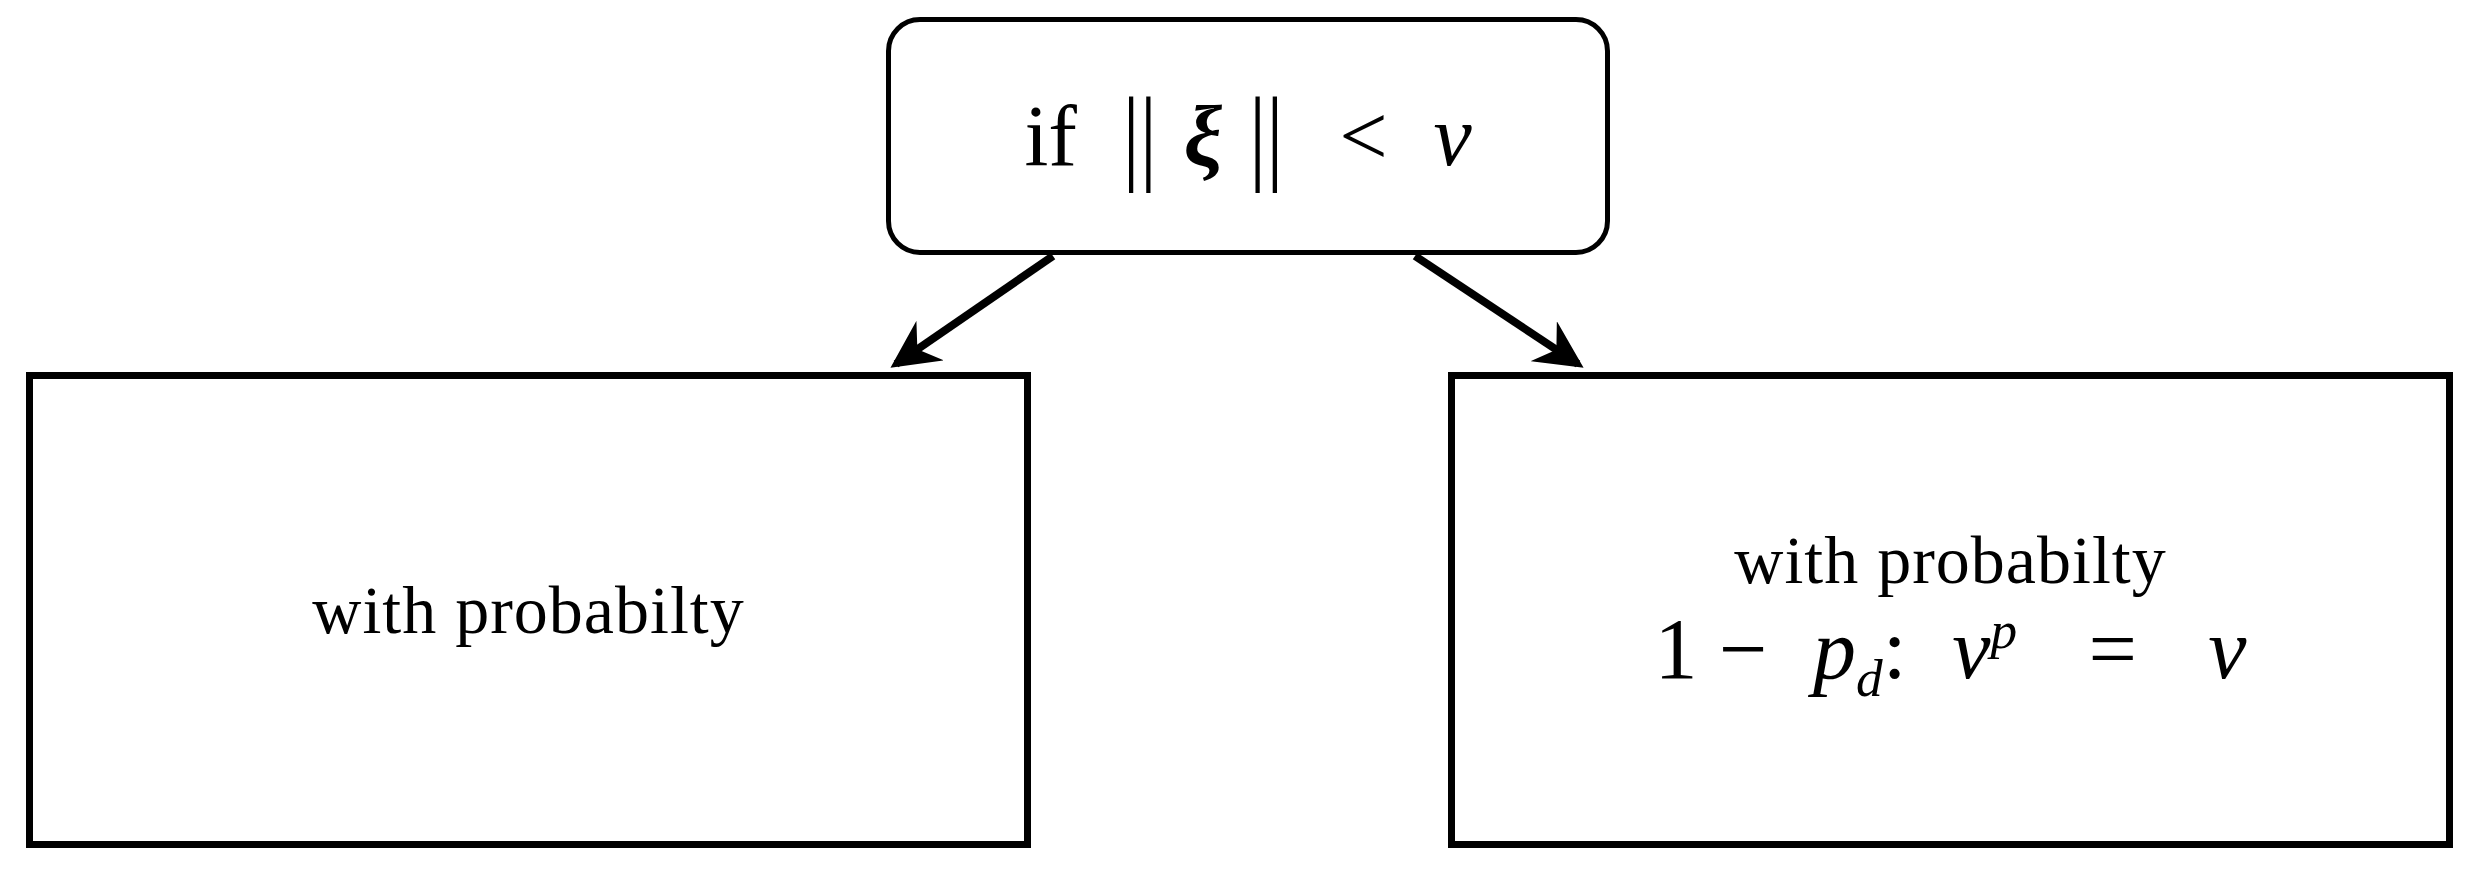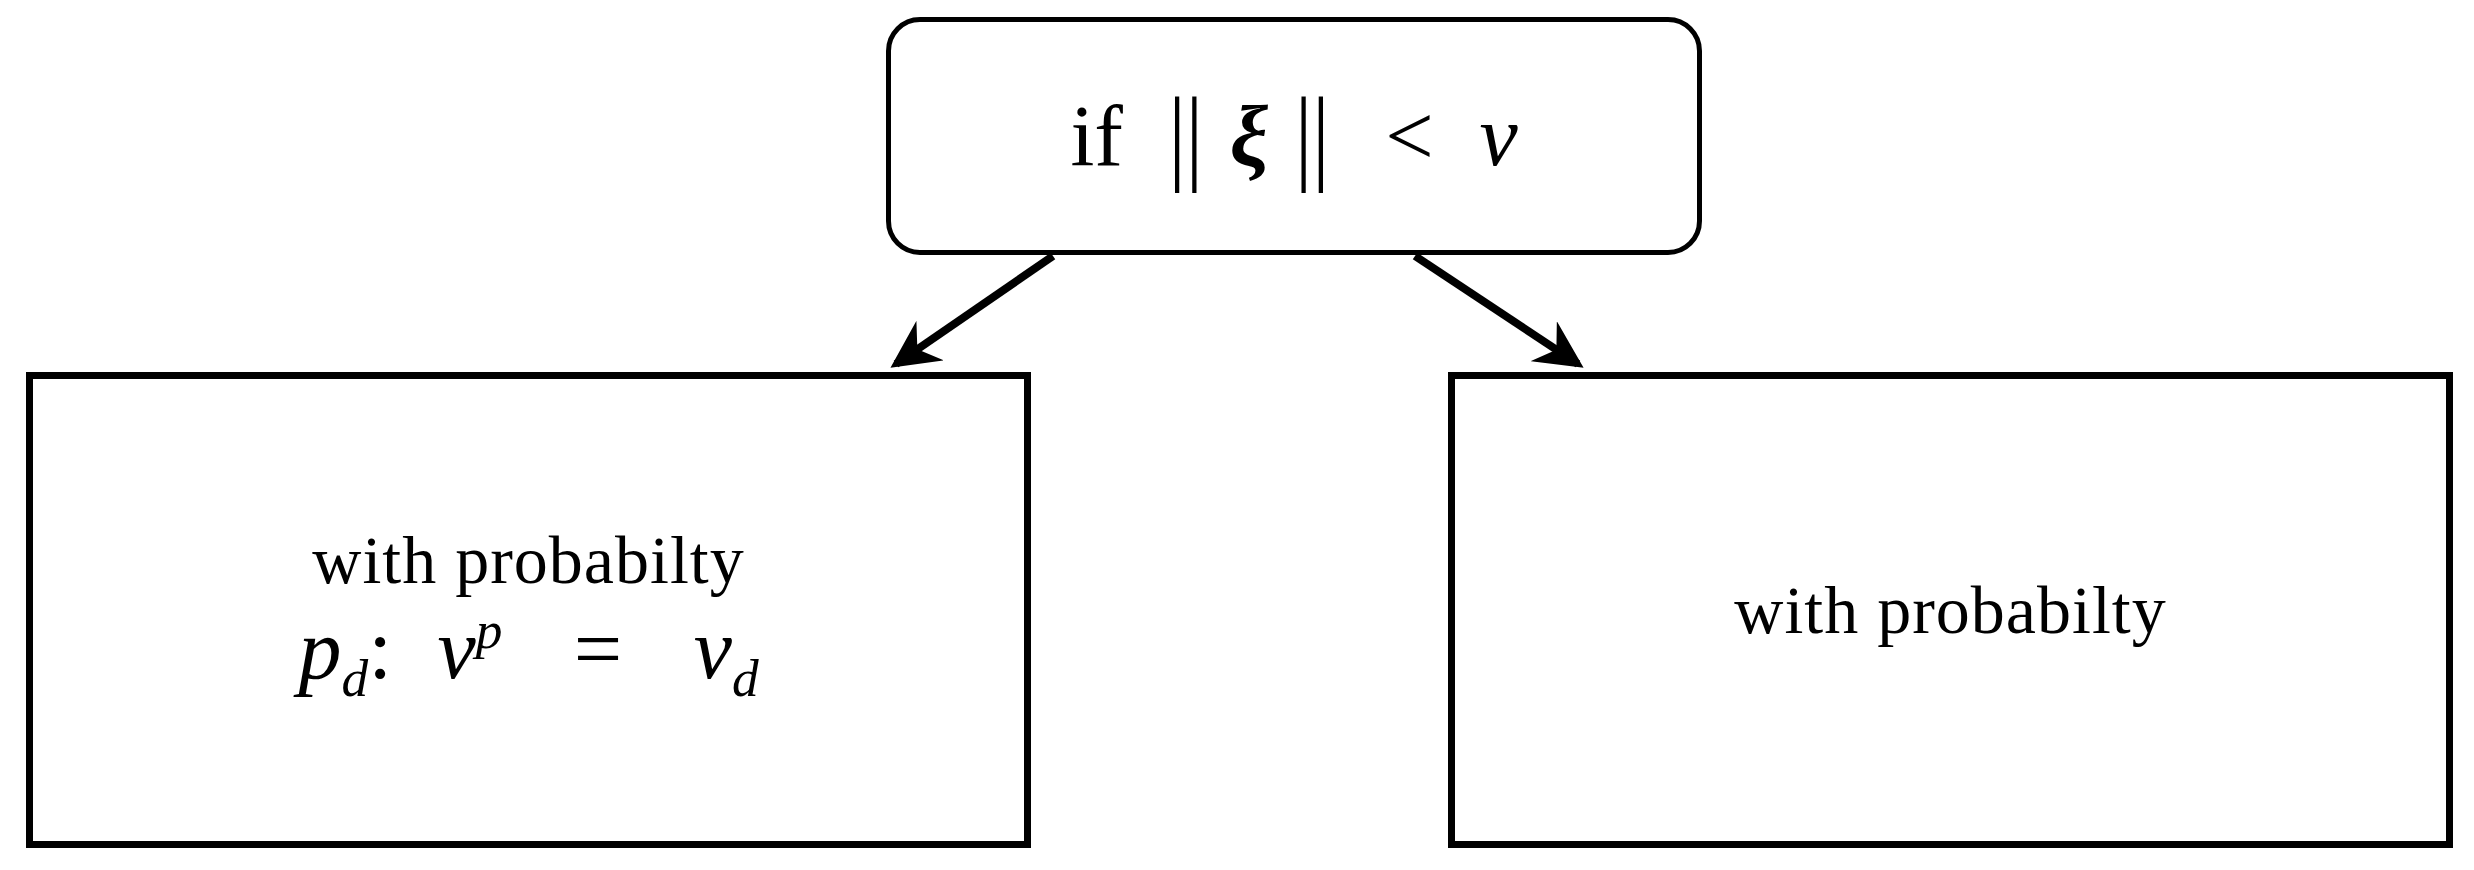--- a/index.html
+++ b/index.html
@@ -33,21 +33,21 @@
     border: 7px solid #000000;
     display: flex;
     flex-direction: column;
     align-items: center;
     justify-content: center;
     text-align: center;
   }
   .node.condition {
     left: 886px;
     top: 17px;
-    width: 816px;
+    width: 724px;
     height: 238px;
     border-width: 5px;
     border-radius: 34px;
   }
   .node.branch-left {
     left: 26px;
     top: 372px;
     width: 1005px;
     height: 476px;
   }
@@ -115,25 +115,26 @@
       <span class="norm sp-s">||</span>
       <span class="bold-it">ξ</span>
       <span class="norm">||</span>
       <span class="rm sp-m">&lt;</span>
       <span class="it sp-s">v</span>
     </div>
   </div>
 
   <div class="node branch-left">
     <div class="line1">with probabilty</div>
-    <div class="formula">
-      <span class="it">p</span><sub>d</sub><span class="rm">:</span>
-      <span class="it sp-s">v</span><sup>p</sup>
-      <span class="rm sp-eq">=</span>
-      <span class="it sp-eq">v</span><sub>d</sub>
-    </div>
   </div>
 
   <div class="node branch-right">
     <div class="line1">with probabilty</div>
+    <div class="formula">
+      <span class="rm">1 −</span>
+      <span class="it sp-s">p</span><sub>d</sub><span class="rm">:</span>
+      <span class="it sp-s">v</span><sup>p</sup>
+      <span class="rm sp-eq">=</span>
+      <span class="it sp-eq">v</span>
+    </div>
   </div>
 
 </div>
 
 </body></html>

